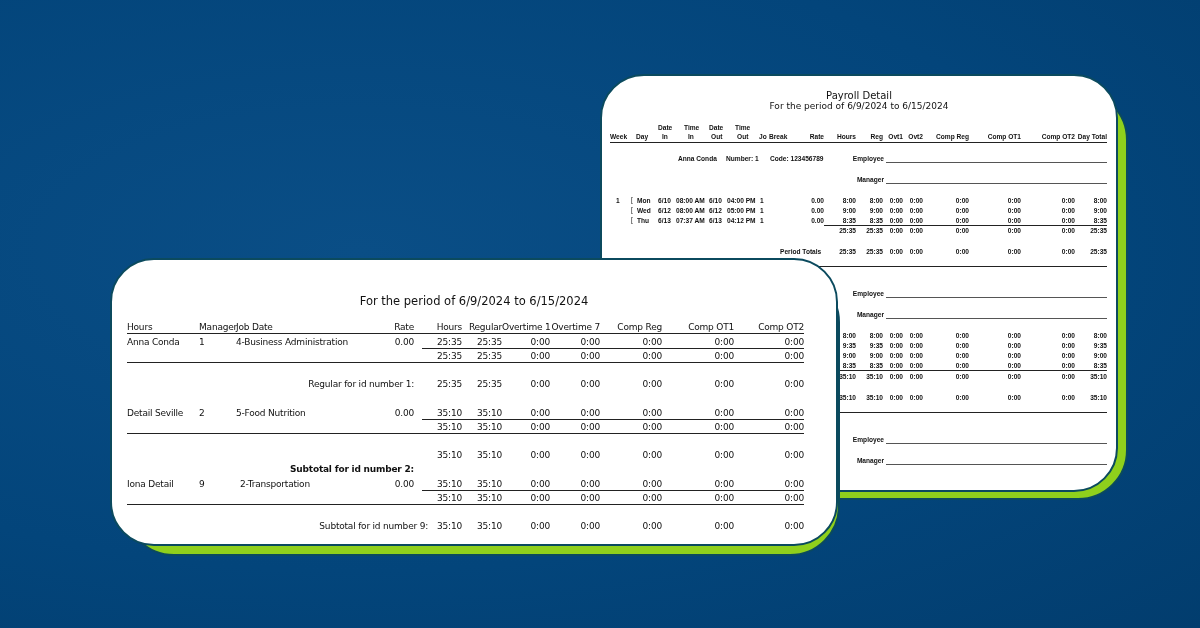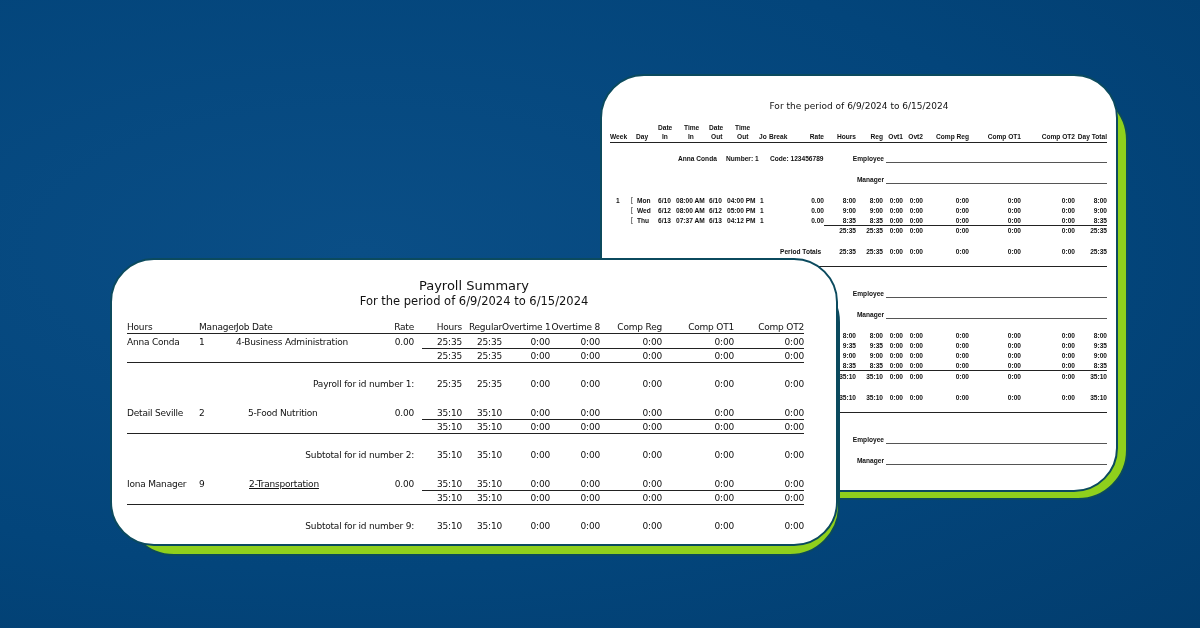--- a/index.html
+++ b/index.html
@@ -62,20 +62,21 @@
   }
   .s-r { text-align: right; }
   .s-line { position: absolute; height: 1px; background: #222; }
 </style>
 </head>
 <body>
 
 <div class="card-shadow" id="detail-shadow"></div>
 <div class="card" id="detail">
 
+  <div class="d-title" style="top:14px;">Payroll Detail</div>
   <div class="d-title" style="top:25px; font-size:9px;">For the period of 6/9/2024 to 6/15/2024</div>
 
   <div class="d-text" style="left:56px; top:48px;">Date</div>
   <div class="d-text" style="left:82px; top:48px;">Time</div>
   <div class="d-text" style="left:107px; top:48px;">Date</div>
   <div class="d-text" style="left:133px; top:48px;">Time</div>
 
   <div class="d-text" style="left:8px; top:57px;">Week</div>
   <div class="d-text" style="left:34px; top:57px;">Day</div>
   <div class="d-text" style="left:60px; top:57px;">In</div>
@@ -257,32 +258,31 @@
 
   <div class="d-text d-r" style="left:230px; width:52px; top:360px;">Employee</div>
   <div class="d-sig" style="left:284px; width:221px; top:367px;"></div>
   <div class="d-text d-r" style="left:230px; width:52px; top:381px;">Manager</div>
   <div class="d-sig" style="left:284px; width:221px; top:388px;"></div>
 </div>
 
 <div class="card-shadow" id="summary-shadow"></div>
 <div class="card" id="summary">
 
-  <div class="s-title" style="top:18px;">Payroll Summary</div>
   <div class="s-title s-sub" style="top:34px;">For the period of 6/9/2024 to 6/15/2024</div>
 
   <div>
     <div class="s-text" style="left:15px; top:62px;">Hours</div>
     <div class="s-text" style="left:87px; top:62px;">Manager</div>
     <div class="s-text" style="left:124px; top:62px;">Job Date</div>
     <div class="s-text s-r" style="left:260px; width:42px; top:62px;">Rate</div>
     <div class="s-text s-r" style="left:310px; width:40px; top:62px;">Hours</div>
     <div class="s-text s-r" style="left:350px; width:40px; top:62px;">Regular</div>
     <div class="s-text s-r" style="left:390px; width:48px; top:62px;">Overtime 1</div>
-    <div class="s-text s-r" style="left:438px; width:50px; top:62px;">Overtime 8</div>
+    <div class="s-text s-r" style="left:438px; width:50px; top:62px;">Overtime 7</div>
     <div class="s-text s-r" style="left:488px; width:62px; top:62px;">Comp Reg</div>
     <div class="s-text s-r" style="left:550px; width:72px; top:62px;">Comp OT1</div>
     <div class="s-text s-r" style="left:622px; width:70px; top:62px;">Comp OT2</div>
   </div>
   <div class="s-line" style="left:15px; width:677px; top:73px;"></div>
 
   <div>
     <div class="s-text" style="left:15px; top:77px;">Anna Conda</div>
     <div class="s-text" style="left:87px; top:77px;">1</div>
     <div class="s-text" style="left:124px; top:77px;">4-Business Administration</div>
@@ -296,83 +296,83 @@
     <div class="s-text s-r" style="left:622px; width:70px; top:77px;">0:00</div>
     <div class="s-line" style="left:310px; width:382px; top:88px;"></div>
     <div class="s-text s-r" style="left:310px; width:40px; top:91px;">25:35</div>
     <div class="s-text s-r" style="left:350px; width:40px; top:91px;">25:35</div>
     <div class="s-text s-r" style="left:390px; width:48px; top:91px;">0:00</div>
     <div class="s-text s-r" style="left:438px; width:50px; top:91px;">0:00</div>
     <div class="s-text s-r" style="left:488px; width:62px; top:91px;">0:00</div>
     <div class="s-text s-r" style="left:550px; width:72px; top:91px;">0:00</div>
     <div class="s-text s-r" style="left:622px; width:70px; top:91px;">0:00</div>
     <div class="s-line" style="left:15px; width:677px; top:102px;"></div>
-    <div class="s-text s-r" style="left:150px; width:152px; top:119px;">Payroll for id number 1:</div>
+    <div class="s-text s-r" style="left:150px; width:152px; top:119px;">Regular for id number 1:</div>
     <div class="s-text s-r" style="left:310px; width:40px; top:119px;">25:35</div>
     <div class="s-text s-r" style="left:350px; width:40px; top:119px;">25:35</div>
     <div class="s-text s-r" style="left:390px; width:48px; top:119px;">0:00</div>
     <div class="s-text s-r" style="left:438px; width:50px; top:119px;">0:00</div>
     <div class="s-text s-r" style="left:488px; width:62px; top:119px;">0:00</div>
     <div class="s-text s-r" style="left:550px; width:72px; top:119px;">0:00</div>
     <div class="s-text s-r" style="left:622px; width:70px; top:119px;">0:00</div>
   </div>
 
   <div>
     <div class="s-text" style="left:15px; top:148px;">Detail Seville</div>
     <div class="s-text" style="left:87px; top:148px;">2</div>
-    <div class="s-text" style="left:136px; top:148px;text-align:right;">5-Food Nutrition</div>
+    <div class="s-text" style="left:124px; top:148px;text-align:right;">5-Food Nutrition</div>
     <div class="s-text s-r" style="left:260px; width:42px; top:148px;">0.00</div>
     <div class="s-text s-r" style="left:310px; width:40px; top:148px;">35:10</div>
     <div class="s-text s-r" style="left:350px; width:40px; top:148px;">35:10</div>
     <div class="s-text s-r" style="left:390px; width:48px; top:148px;">0:00</div>
     <div class="s-text s-r" style="left:438px; width:50px; top:148px;">0:00</div>
     <div class="s-text s-r" style="left:488px; width:62px; top:148px;">0:00</div>
     <div class="s-text s-r" style="left:550px; width:72px; top:148px;">0:00</div>
     <div class="s-text s-r" style="left:622px; width:70px; top:148px;">0:00</div>
     <div class="s-line" style="left:310px; width:382px; top:159px;"></div>
     <div class="s-text s-r" style="left:310px; width:40px; top:162px;">35:10</div>
     <div class="s-text s-r" style="left:350px; width:40px; top:162px;">35:10</div>
     <div class="s-text s-r" style="left:390px; width:48px; top:162px;">0:00</div>
     <div class="s-text s-r" style="left:438px; width:50px; top:162px;">0:00</div>
     <div class="s-text s-r" style="left:488px; width:62px; top:162px;">0:00</div>
     <div class="s-text s-r" style="left:550px; width:72px; top:162px;">0:00</div>
     <div class="s-text s-r" style="left:622px; width:70px; top:162px;">0:00</div>
     <div class="s-line" style="left:15px; width:677px; top:173px;"></div>
-    <div class="s-text s-r" style="left:150px; width:152px; top:190px;">Subtotal for id number 2:</div>
+    <div class="s-text s-r" style="left:150px; width:152px; top:204px;font-weight:bold;">Subtotal for id number 2:</div>
     <div class="s-text s-r" style="left:310px; width:40px; top:190px;">35:10</div>
     <div class="s-text s-r" style="left:350px; width:40px; top:190px;">35:10</div>
     <div class="s-text s-r" style="left:390px; width:48px; top:190px;">0:00</div>
     <div class="s-text s-r" style="left:438px; width:50px; top:190px;">0:00</div>
     <div class="s-text s-r" style="left:488px; width:62px; top:190px;">0:00</div>
     <div class="s-text s-r" style="left:550px; width:72px; top:190px;">0:00</div>
     <div class="s-text s-r" style="left:622px; width:70px; top:190px;">0:00</div>
   </div>
 
   <div>
-    <div class="s-text" style="left:15px; top:219px;">Iona Manager</div>
+    <div class="s-text" style="left:15px; top:219px;">Iona Detail</div>
     <div class="s-text" style="left:87px; top:219px;">9</div>
-    <div class="s-text" style="left:137px; top:219px;text-decoration:underline;">2-Transportation</div>
+    <div class="s-text" style="left:128px; top:219px;">2-Transportation</div>
     <div class="s-text s-r" style="left:260px; width:42px; top:219px;">0.00</div>
     <div class="s-text s-r" style="left:310px; width:40px; top:219px;">35:10</div>
     <div class="s-text s-r" style="left:350px; width:40px; top:219px;">35:10</div>
     <div class="s-text s-r" style="left:390px; width:48px; top:219px;">0:00</div>
     <div class="s-text s-r" style="left:438px; width:50px; top:219px;">0:00</div>
     <div class="s-text s-r" style="left:488px; width:62px; top:219px;">0:00</div>
     <div class="s-text s-r" style="left:550px; width:72px; top:219px;">0:00</div>
     <div class="s-text s-r" style="left:622px; width:70px; top:219px;">0:00</div>
     <div class="s-line" style="left:310px; width:382px; top:230px;"></div>
     <div class="s-text s-r" style="left:310px; width:40px; top:233px;">35:10</div>
     <div class="s-text s-r" style="left:350px; width:40px; top:233px;">35:10</div>
     <div class="s-text s-r" style="left:390px; width:48px; top:233px;">0:00</div>
     <div class="s-text s-r" style="left:438px; width:50px; top:233px;">0:00</div>
     <div class="s-text s-r" style="left:488px; width:62px; top:233px;">0:00</div>
     <div class="s-text s-r" style="left:550px; width:72px; top:233px;">0:00</div>
     <div class="s-text s-r" style="left:622px; width:70px; top:233px;">0:00</div>
     <div class="s-line" style="left:15px; width:677px; top:244px;"></div>
-    <div class="s-text s-r" style="left:150px; width:152px; top:261px;">Subtotal for id number 9:</div>
+    <div class="s-text s-r" style="left:164px; width:152px; top:261px;">Subtotal for id number 9:</div>
     <div class="s-text s-r" style="left:310px; width:40px; top:261px;">35:10</div>
     <div class="s-text s-r" style="left:350px; width:40px; top:261px;">35:10</div>
     <div class="s-text s-r" style="left:390px; width:48px; top:261px;">0:00</div>
     <div class="s-text s-r" style="left:438px; width:50px; top:261px;">0:00</div>
     <div class="s-text s-r" style="left:488px; width:62px; top:261px;">0:00</div>
     <div class="s-text s-r" style="left:550px; width:72px; top:261px;">0:00</div>
     <div class="s-text s-r" style="left:622px; width:70px; top:261px;">0:00</div>
   </div>
 </div>
 

